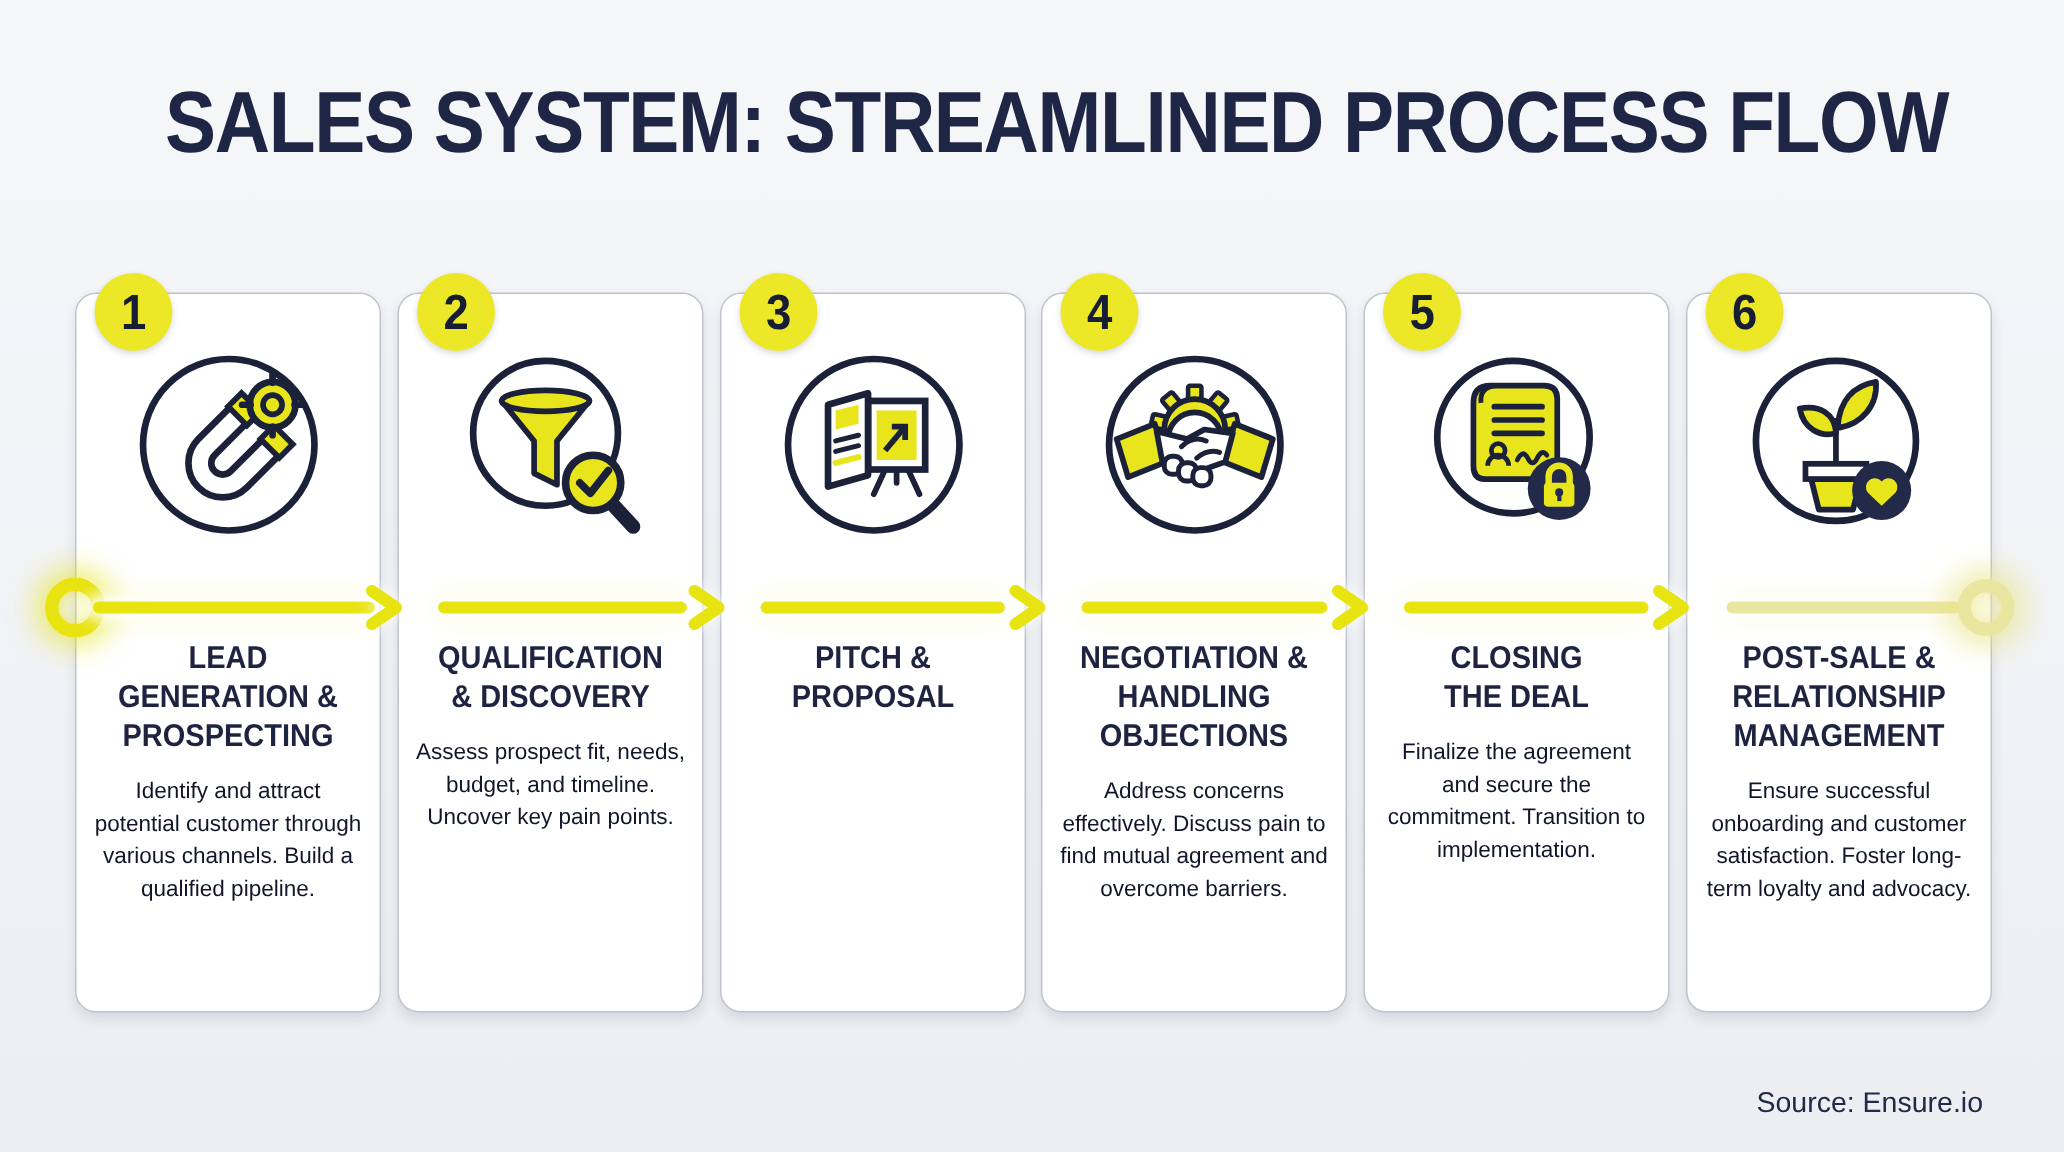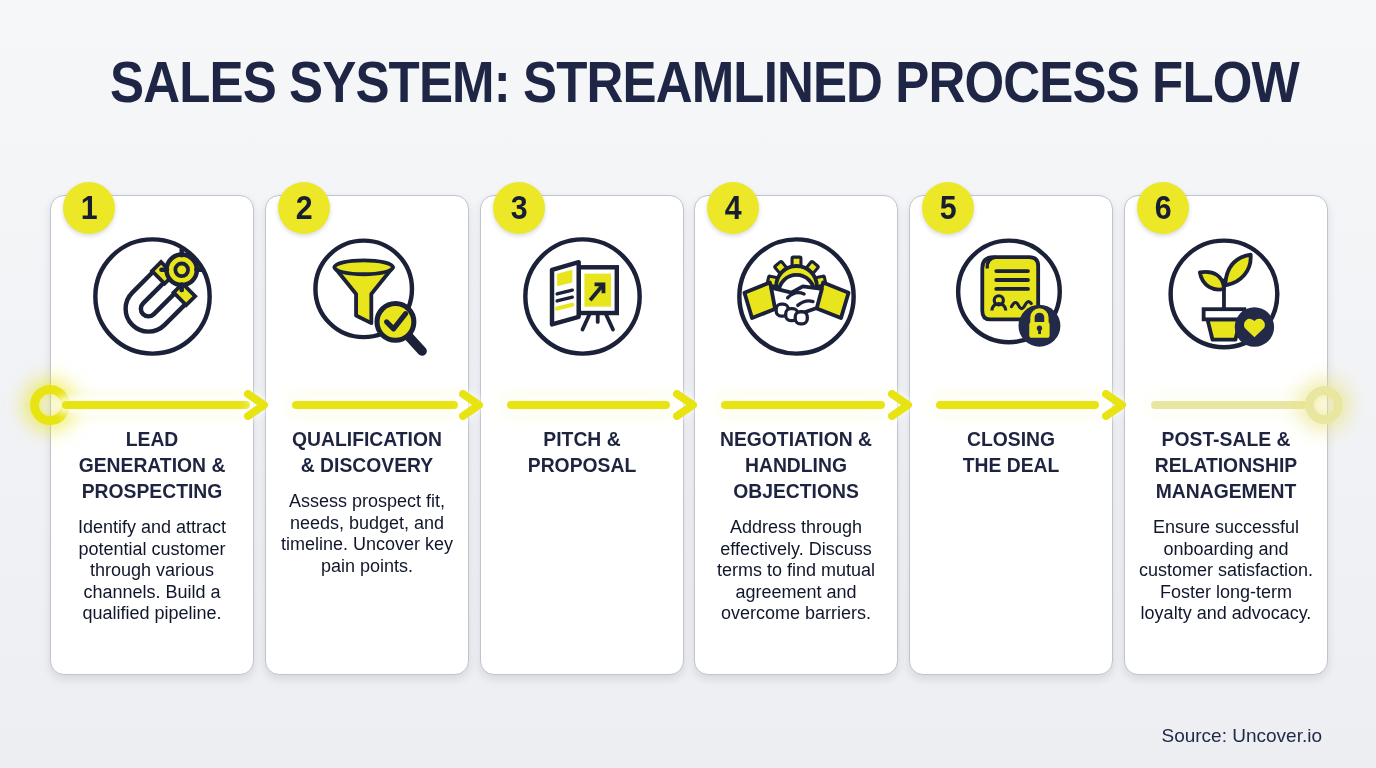--- a/index.html
+++ b/index.html
@@ -31,21 +31,21 @@
     box-shadow:0 2px 4px rgba(40,48,80,.18); z-index:3;
   }
   .badge span { font-size:33px; font-weight:700; color:#171d33; transform:scaleX(.92); }
   .icon-wrap { width:127px; height:127px; margin:37px auto 0; }
   .icon-wrap svg { width:100%; height:100%; display:block; }
   .card-title {
     margin:66px 6px 0; font-size:21px; font-weight:700; line-height:26px;
     color:#1e2440; white-space:pre-line; transform:scaleX(.92);
   }
   .card-desc {
-    margin:13px 11px 0; font-size:18px; line-height:21.5px;
+    margin:13px 11px 0; font-size:15px; line-height:21.5px;
     color:#11172b; font-weight:400;
   }
 
   
   .flow-seg {
     position:absolute; top:401px; height:8px; border-radius:4px;
     background:#e8e412; z-index:2;
     box-shadow:0 0 9px 5px rgba(255,255,255,.92), 0 0 18px rgba(232,228,20,.38);
   }
   .flow-seg.pale {
@@ -181,21 +181,21 @@
           <rect x="41.5" y="59.5" width="9.5" height="9.5" rx="4"></rect>
           <rect x="49" y="62" width="9.5" height="9.5" rx="4"></rect>
         </g>
         <path d="M43 51 q6 -6 13 -3" fill="none" stroke="#1b2138" stroke-width="2.6" stroke-linecap="round"></path>
         <path d="M51 57 q6 -5 12 -3" fill="none" stroke="#1b2138" stroke-width="2.6" stroke-linecap="round"></path>
       </svg>
     </div>
     <h2 class="card-title">NEGOTIATION &amp;
 HANDLING
 OBJECTIONS</h2>
-    <p class="card-desc">Address through effectively. Discuss terms to find mutual agreement and overcome barriers.</p>
+    <p class="card-desc">Address concerns effectively. Discuss pain to find mutual agreement and overcome barriers.</p>
   </div>
 
   <div class="card" style="left:909px">
     <div class="badge">
         <span>5</span>
       </div>
     <div class="icon-wrap">
       <svg viewBox="0 0 100 100">
         <circle cx="48" cy="46" r="40" fill="#ffffff" stroke="#1b2138" stroke-width="3.5"></circle>
         <path d="M36 19 L64 19 Q71 19 71 26 L71 61 Q71 68 64 68 L33 68 Q27 68 27 61 L27 28 Q27 19 36 19 Z" fill="#e9e51c" stroke="#1b2138" stroke-width="3" stroke-linejoin="round"></path>
@@ -210,20 +210,21 @@
         <path d="M50 58 q3 -6 5.5 -1 t5 0 t5 -1.5" fill="none" stroke="#1b2138" stroke-width="2.5" stroke-linecap="round"></path>
         <circle cx="72" cy="73" r="16.5" fill="#232a49"></circle>
         <path d="M66.5 71 v-4.5 a5.5 5.5 0 0 1 11 0 V71" fill="none" stroke="#e9e51c" stroke-width="3.4"></path>
         <rect x="64" y="70" width="16" height="12.5" rx="2" fill="#e9e51c"></rect>
         <circle cx="72" cy="75" r="2.1" fill="#232a49"></circle>
         <rect x="71" y="76" width="2.2" height="3.6" fill="#232a49"></rect>
       </svg>
     </div>
     <h2 class="card-title">CLOSING
 THE DEAL</h2>
+    <p class="card-desc">Finalize the agreement and secure the commitment. Transition to implementation.</p>
   </div>
 
   <div class="card" style="left:1124px">
     <div class="badge">
         <span>6</span>
       </div>
     <div class="icon-wrap">
       <svg viewBox="0 0 100 100">
         <circle cx="48" cy="48" r="42" fill="#ffffff" stroke="#1b2138" stroke-width="3.5"></circle>
         <line x1="48" y1="60" x2="48" y2="36" stroke="#1b2138" stroke-width="3"></line>
@@ -260,15 +261,15 @@
     </svg>
   <svg class="flow-chevron" style="left:887px" viewBox="0 0 28 32">
       <polyline points="5,5 21,16 5,27" fill="none" stroke="#e8e412" stroke-width="8" stroke-linecap="round" stroke-linejoin="round"></polyline>
     </svg>
   <svg class="flow-chevron" style="left:1101px" viewBox="0 0 28 32">
       <polyline points="5,5 21,16 5,27" fill="none" stroke="#e8e412" stroke-width="8" stroke-linecap="round" stroke-linejoin="round"></polyline>
     </svg>
 
   <div class="flow-node end"></div>
 
-  <div class="source">Source: Uncover.io</div>
+  <div class="source">Source: Ensure.io</div>
 
 </div>
 
 </body></html>

